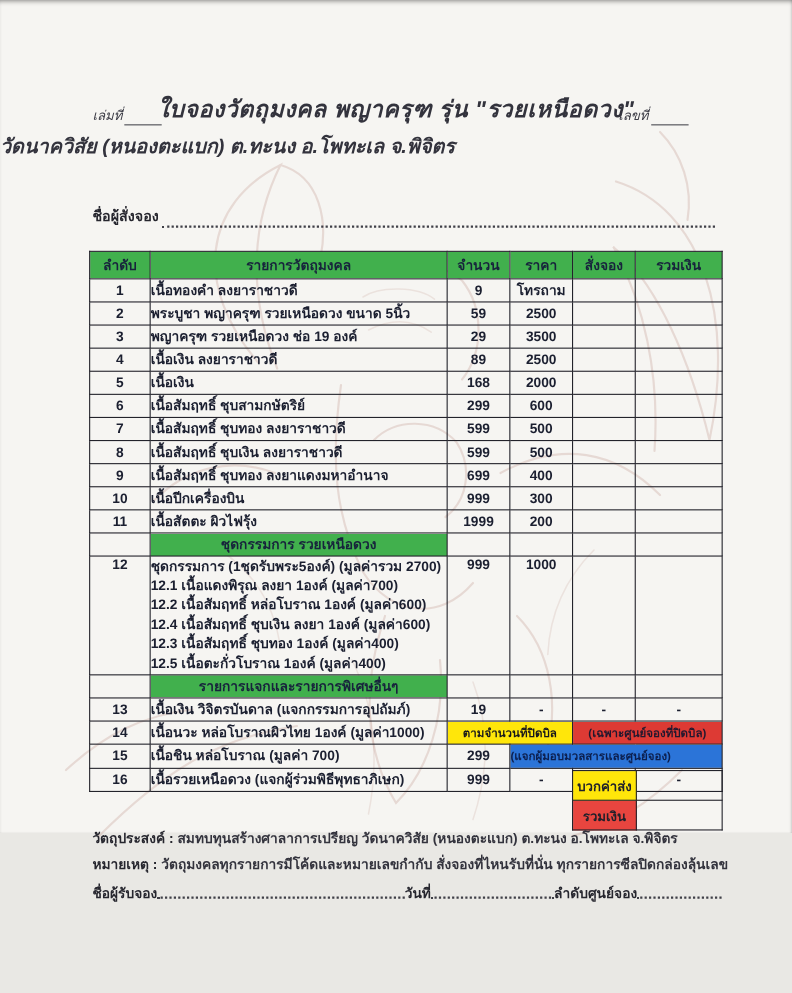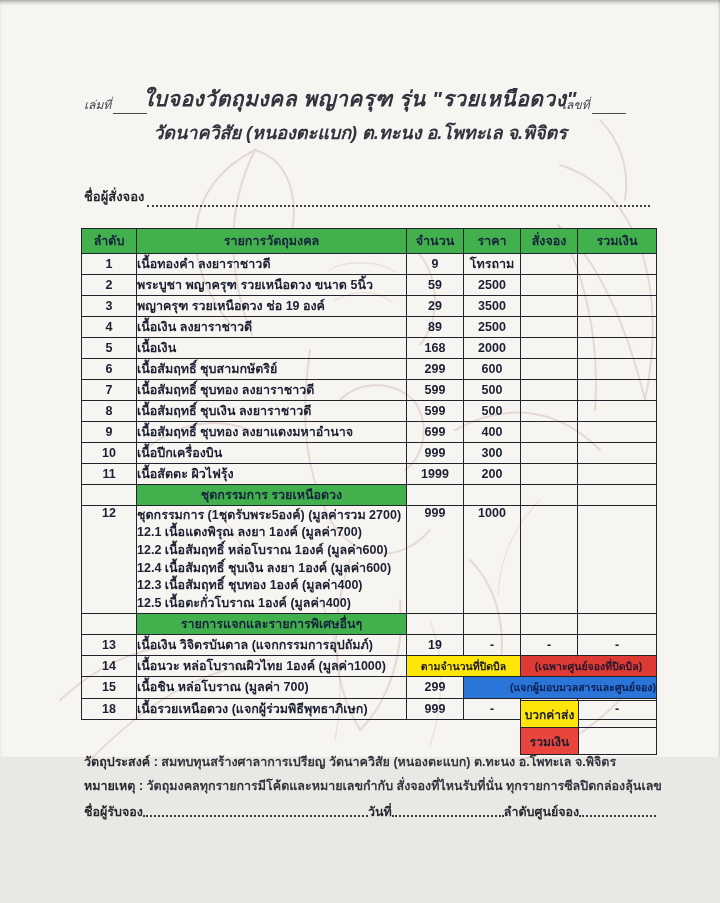--- a/index.html
+++ b/index.html
@@ -15,21 +15,21 @@
     background:#f6f5f2;
     box-shadow:inset 0 4px 5px -3px rgba(0,0,0,.45), inset -2px 0 3px -2px rgba(0,0,0,.25);
   }
   .watermark{position:absolute;left:0;top:0;width:720px;height:903px;pointer-events:none;}
 
   
   .book-no{position:absolute;left:84px;top:95px;font-size:12px;font-style:italic;color:#3c3c46;display:flex;align-items:flex-end;}
   .doc-no{position:absolute;left:562px;top:95px;font-size:12px;font-style:italic;color:#3c3c46;display:flex;align-items:flex-end;}
   .short-line{display:inline-block;width:34px;border-bottom:1.5px solid #4a4a52;height:12px;margin-left:2px;}
   .title{position:absolute;left:0;top:82px;width:720px;text-align:center;font-size:21px;font-weight:bold;font-style:italic;color:#33333d;letter-spacing:.5px;}
-  .subtitle{position:absolute;left:0;top:118px;width:720px;text-align:center;font-size:18px;font-weight:bold;font-style:italic;color:#33333d;}
+  .subtitle{position:absolute;left:0;top:118px;width:720px;text-align:left;font-size:18px;font-weight:bold;font-style:italic;color:#33333d;}
   .customer-line{position:absolute;left:84px;top:186px;width:566px;display:flex;align-items:flex-end;font-size:13px;font-weight:bold;color:#26262e;}
   .dots{flex:1;border-bottom:2px dotted #3f3f47;height:14px;margin-left:3px;}
 
   
   table.order{
     position:absolute;left:81px;top:228px;width:575px;
     border-collapse:collapse;table-layout:fixed;
     font-size:12.5px;font-weight:bold;color:#1b1f30;
   }
   table.order td,table.order th{border:1.6px solid #23232b;padding:0;overflow:hidden;white-space:nowrap;}
@@ -39,21 +39,21 @@
   tr.committee{height:108px;}
   tr.special{height:21.2px;}
   td.num,td.c{text-align:center;}
   td.item{padding-left:6px;text-align:left;margin-left:39px;}
   td.band{background:var(--green);text-align:center;color:#17233c;font-size:12.5px;}
   td.top{vertical-align:top;padding-top:2px;}
   .main-line{line-height:18px;}
   .sub-line{line-height:17.8px;}
   td.qn{background:var(--yellow);text-align:center;font-size:10.5px;color:#18181c;margin-left:24px;}
   td.note-red{background:var(--red);text-align:center;font-size:10.5px;color:#23182e;}
-  td.note-blue{background:var(--blue);text-align:right;font-size:10.5px;color:#0c1f4e;}
+  td.note-blue{background:var(--blue);text-align:left;font-size:10.5px;color:#0c1f4e;}
 
   
   table.summary{
     position:absolute;left:520px;top:700px;width:136px;
     border-collapse:collapse;table-layout:fixed;
     font-size:12px;font-weight:bold;color:#20202a;
   }
   table.summary td{border:1.6px solid #23232b;height:24px;text-align:center;}
   td.sum-yellow{background:var(--yellow);}
   td.sum-red{background:var(--red2);}
@@ -268,21 +268,21 @@
           <td class="qn" colspan="2">ตามจำนวนที่ปิดบิล</td>
           <td class="note-red" colspan="2">(เฉพาะศูนย์จองที่ปิดบิล)</td>
         </tr>
         <tr class="special">
           <td class="c">15</td>
           <td class="item">เนื้อชิน หล่อโบราณ  (มูลค่า 700)</td>
           <td class="num">299</td>
           <td class="note-blue" colspan="3">(แจกผู้มอบมวลสารและศูนย์จอง)</td>
         </tr>
         <tr class="special">
-          <td class="c">18</td>
+          <td class="c">16</td>
           <td class="item">เนื้อรวยเหนือดวง  (แจกผู้ร่วมพิธีพุทธาภิเษก)</td>
           <td class="num">999</td>
           <td class="num">-</td>
           <td class="num">-</td>
           <td class="num">-</td>
         </tr>
       </tbody>
   </table>
 
   <table class="summary">

